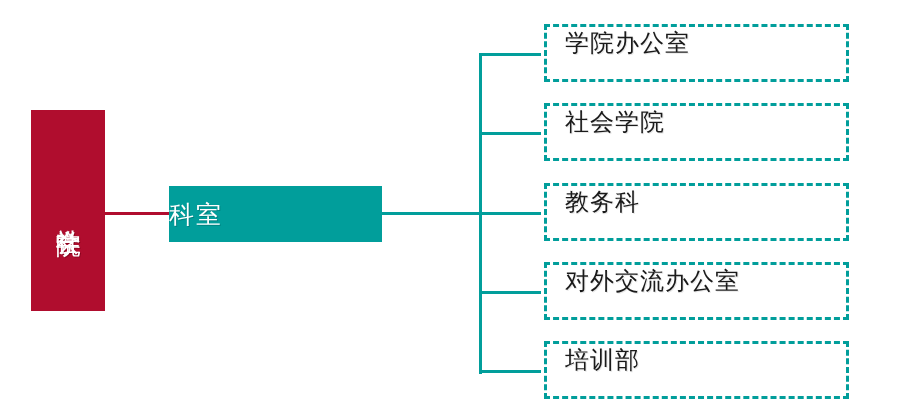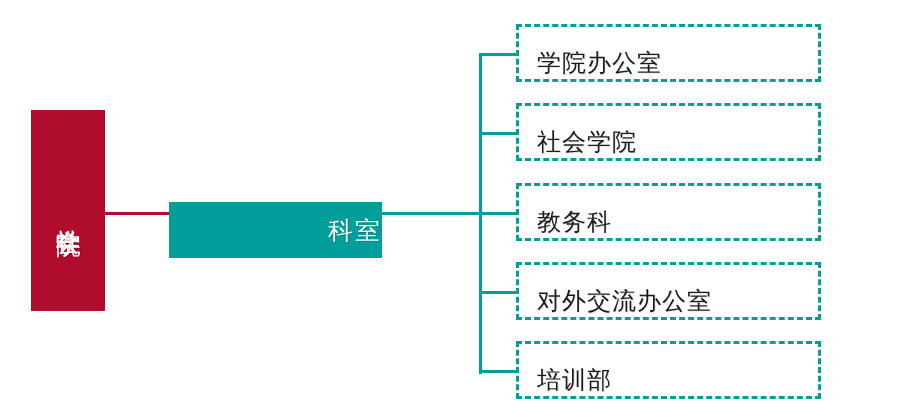--- a/index.html
+++ b/index.html
@@ -47,42 +47,41 @@
   
   .mid-node {
     position: absolute;
     left: 169px;
     top: 186px;
     width: 213px;
     height: 56px;
     background: #019e9b;
     display: flex;
     align-items: center;
-    justify-content: flex-end;
+    justify-content: flex-start;
     box-sizing: border-box;
-    margin-top: 16px;
   }
   .mid-label {
     color: #ffffff;
     font-size: 25px;
     letter-spacing: 2px;
     white-space: nowrap;
     text-shadow: 1px 1px 0 rgba(0,110,108,0.6);
   }
 
   
   .leaf-node {
     position: absolute;
-    left: 516px;
+    left: 544px;
     width: 305px;
     height: 58px;
     border: 3px dashed #019e9b;
     box-sizing: border-box;
     display: flex;
-    align-items: flex-end;
+    align-items: flex-start;
     background: #ffffff;
   }
   .leaf-label {
     color: #1a1a1a;
     font-size: 24px;
     letter-spacing: 1px;
     white-space: nowrap;
     padding-left: 18px;
     text-shadow: 1px 1px 0 #e8e8e8;
   }

